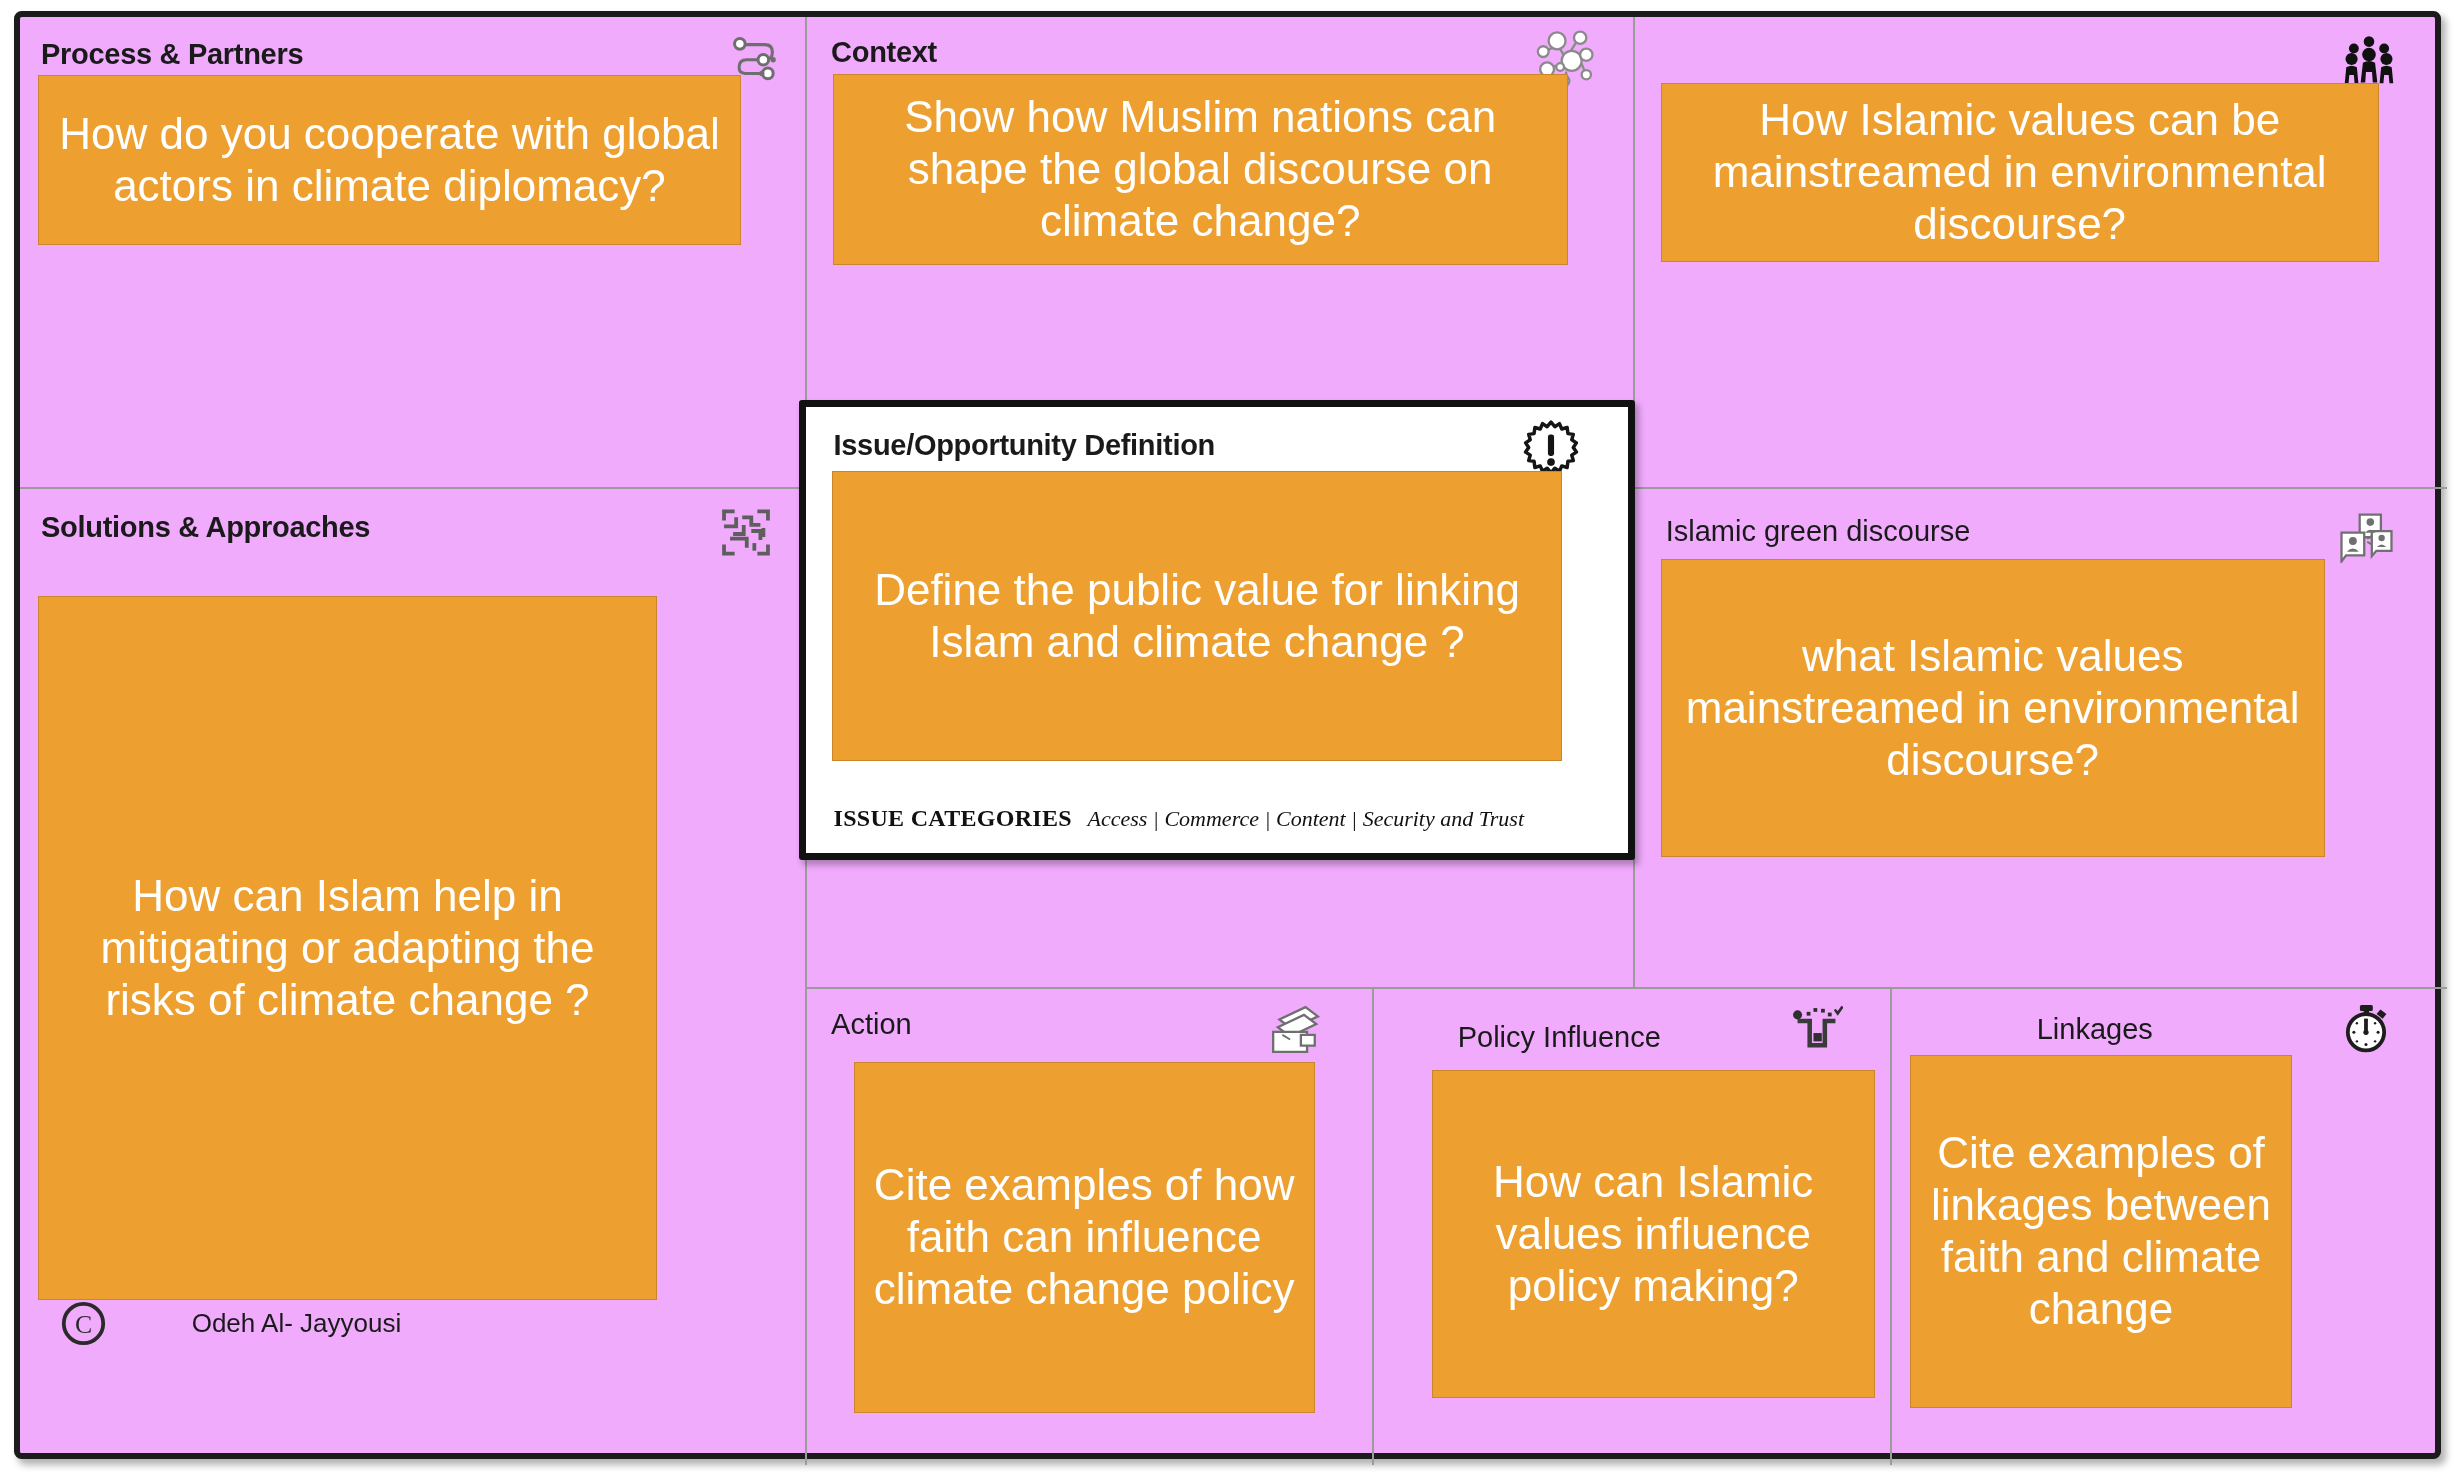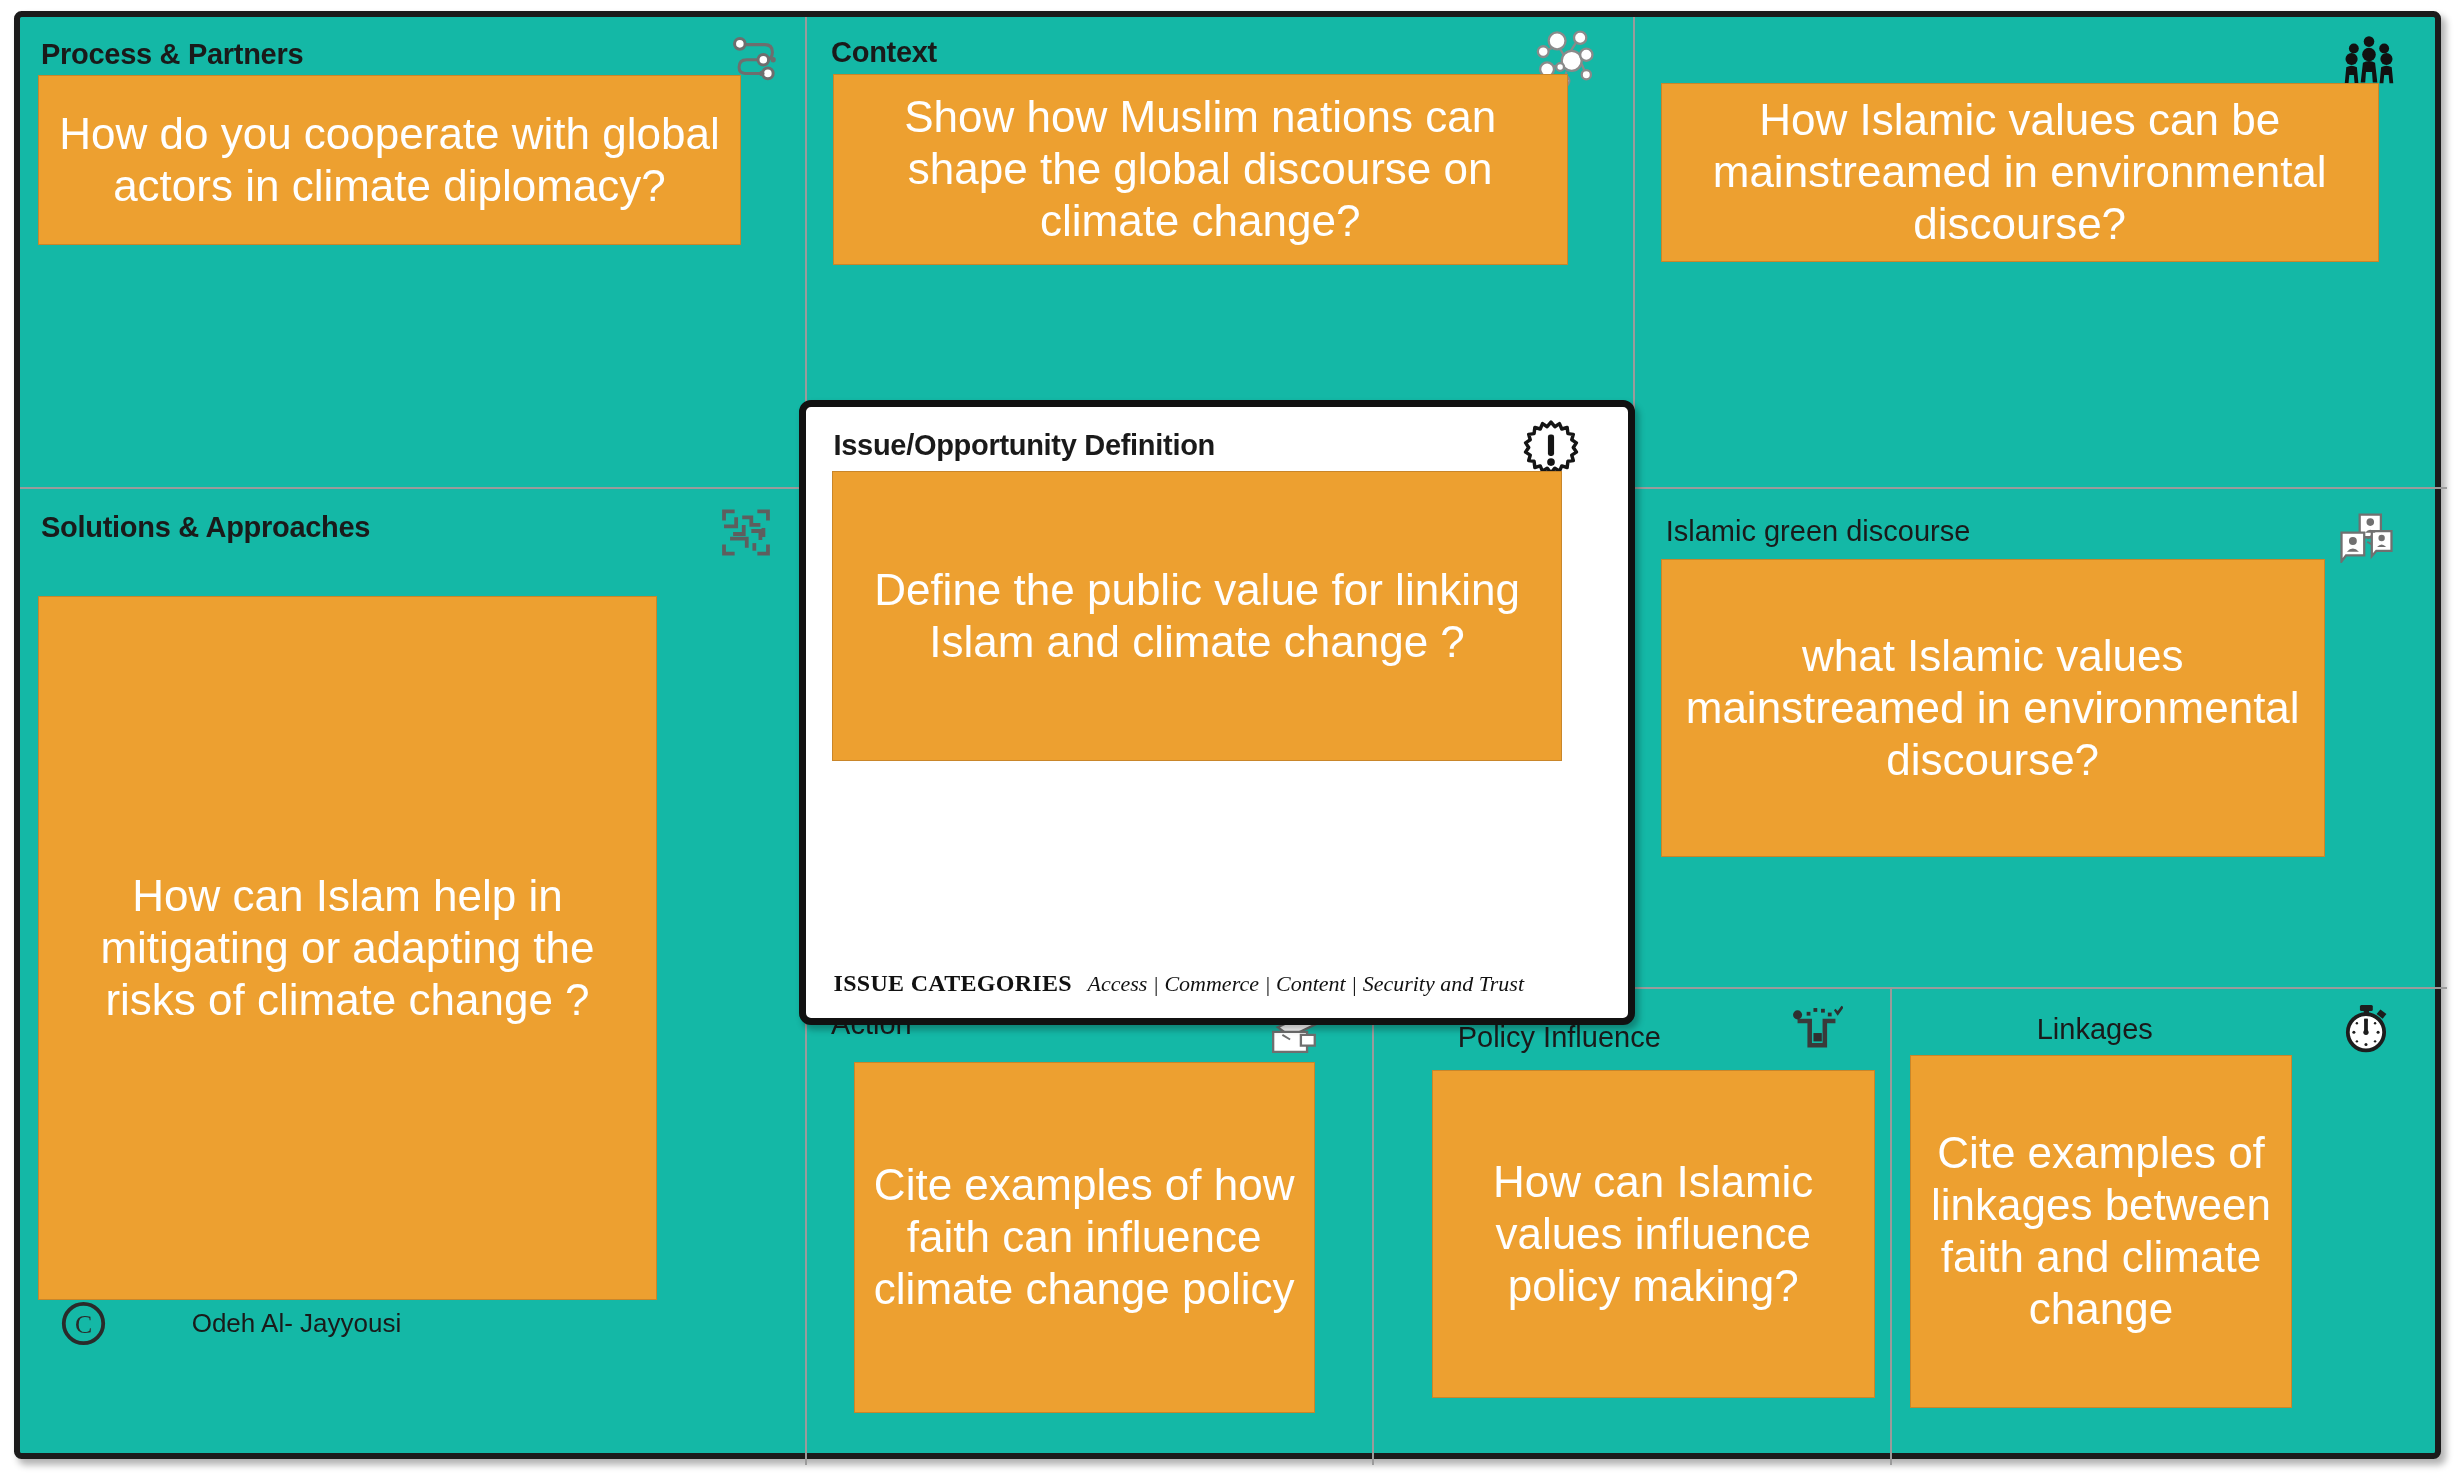--- a/index.html
+++ b/index.html
@@ -22,21 +22,21 @@
   
   .outer-frame {
     position: absolute;
     left: 13.7px;
     top: 10.7px;
     width: 2427px;
     height: 1448px;
     border: 6.9px solid #1b1b1b;
     border-radius: 7.6px;
     box-sizing: border-box;
-    background: #14b8a6;
+    background: #f0abfc;
     box-shadow: 4.6px 5.3px 7.6px rgba(0,0,0,0.30);
   }
 
   
   .divider {
     position: absolute;
     background: #9b9b9b;
   }
   .divider.v { width: 2.3px; }
   .divider.h { height: 2.3px; }
@@ -83,24 +83,24 @@
     display: block;
   }
   .icon svg { display: block; }
 
   
   .center-card {
     position: absolute;
     left: 799px;
     top: 400px;
     width: 836px;
-    height: 625px;
+    height: 460px;
     background: #ffffff;
     border: 7.6px solid #111111;
-    border-radius: 12px;
+    border-radius: 3px;
     box-sizing: border-box;
     z-index: 40;
     box-shadow: 3.8px 4.6px 6.9px rgba(0,0,0,0.28);
   }
   .issue-cats {
     position: absolute;
     left: 27.5px;
     bottom: 21.4px;
     white-space: nowrap;
     color: #111;

